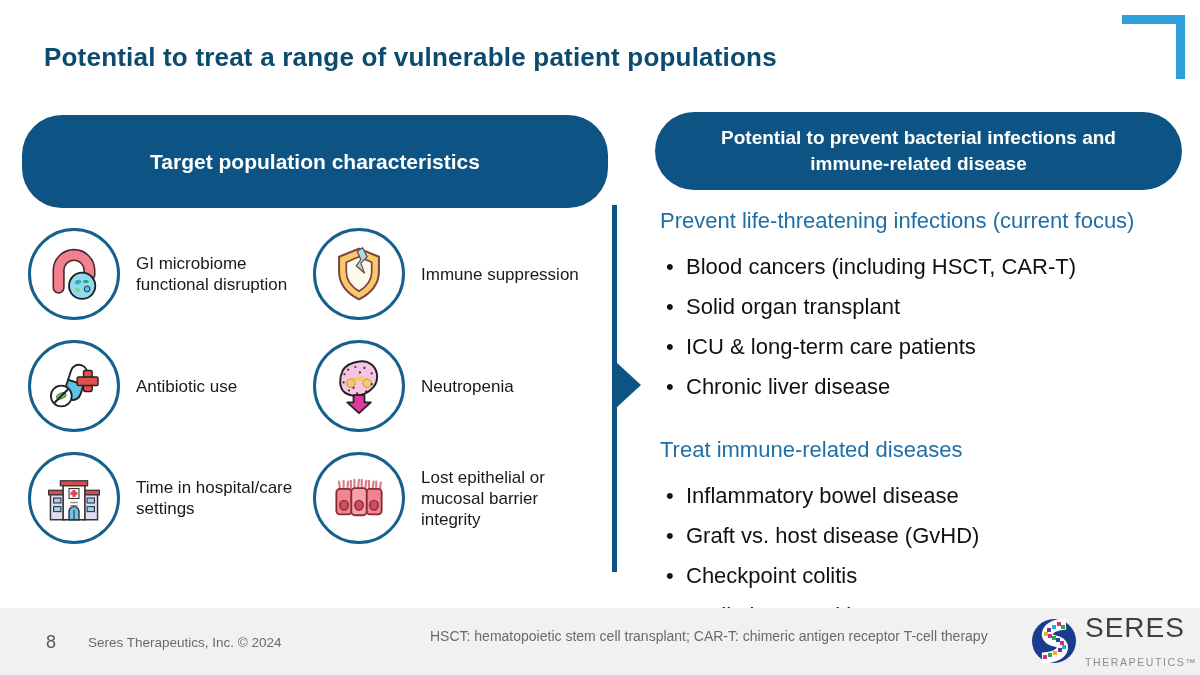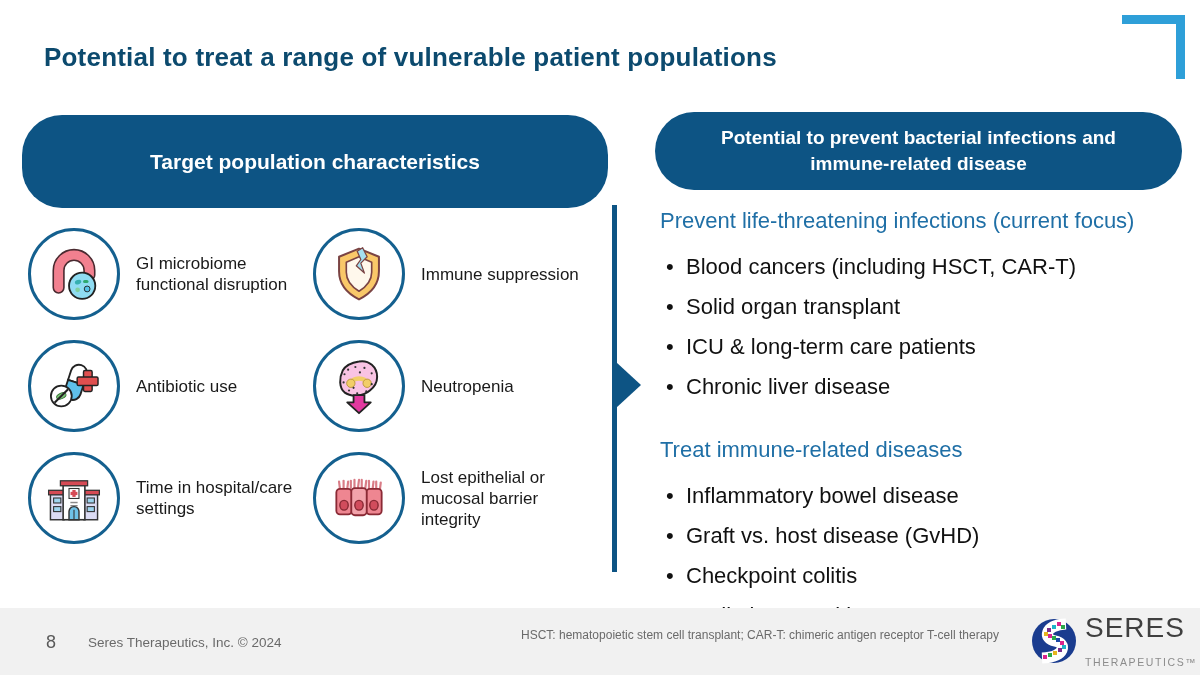--- a/index.html
+++ b/index.html
@@ -100,21 +100,21 @@
 
   
   .footer {
     position: absolute;
     left: 0; top: 608px;
     width: 1200px; height: 67px;
     background: #F1F1F1;
   }
   .page-number { position: absolute; left: 46px; top: 24px; font-size: 18px; color: #595959; }
   .copyright   { position: absolute; left: 88px; top: 27px; font-size: 13.5px; color: #6a6a6a; }
-  .footnote    { position: absolute; left: 430px; top: 20px; width: 660px; text-align: center; font-size: 12px; color: #6a6a6a; }
+  .footnote    { position: absolute; left: 430px; top: 20px; width: 660px; text-align: left; font-size: 14px; color: #6a6a6a; }
 
   .logo { position: absolute; left: 1030px; top: 6px; display: flex; align-items: center; gap: 7px; }
   .logo-text-block { display: flex; flex-direction: column; }
   .logo-name { font-size: 28px; color: #3f3f3f; letter-spacing: 1px; font-weight: 500; line-height: 28px; }
   .logo-sub  { font-size: 10.5px; color: #8c8c8c; letter-spacing: 1.6px; margin-top: 14px; }
 
   svg { display: block; }
 </style>
 </head>
 <body>

